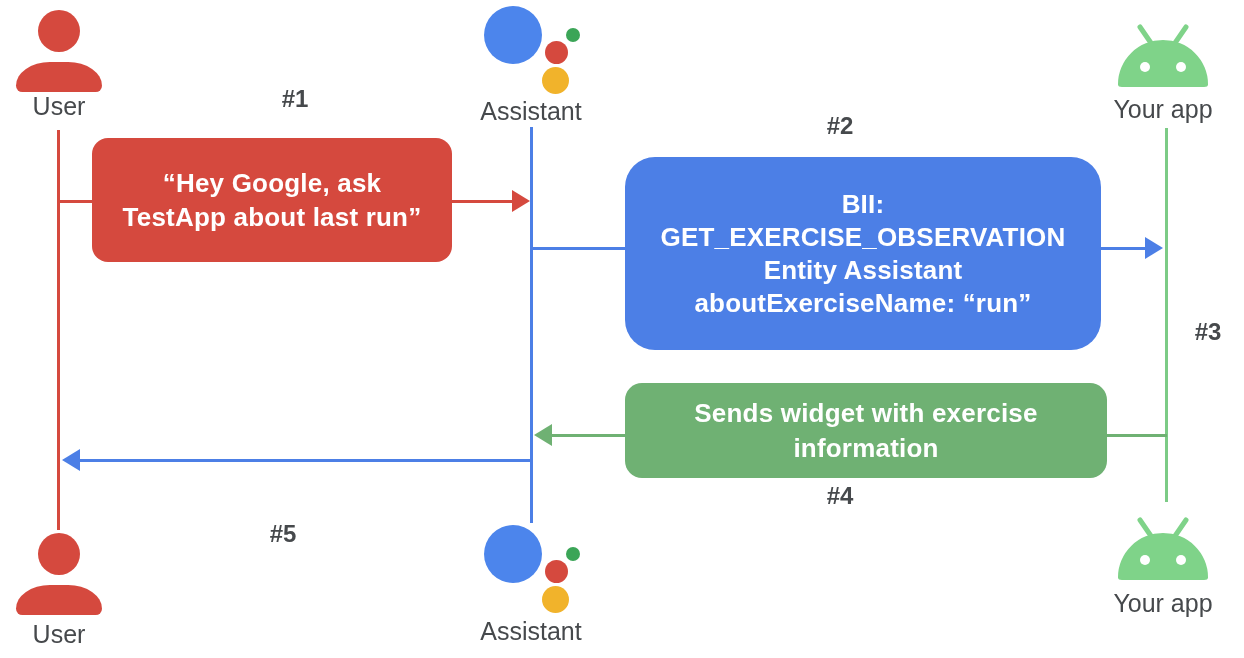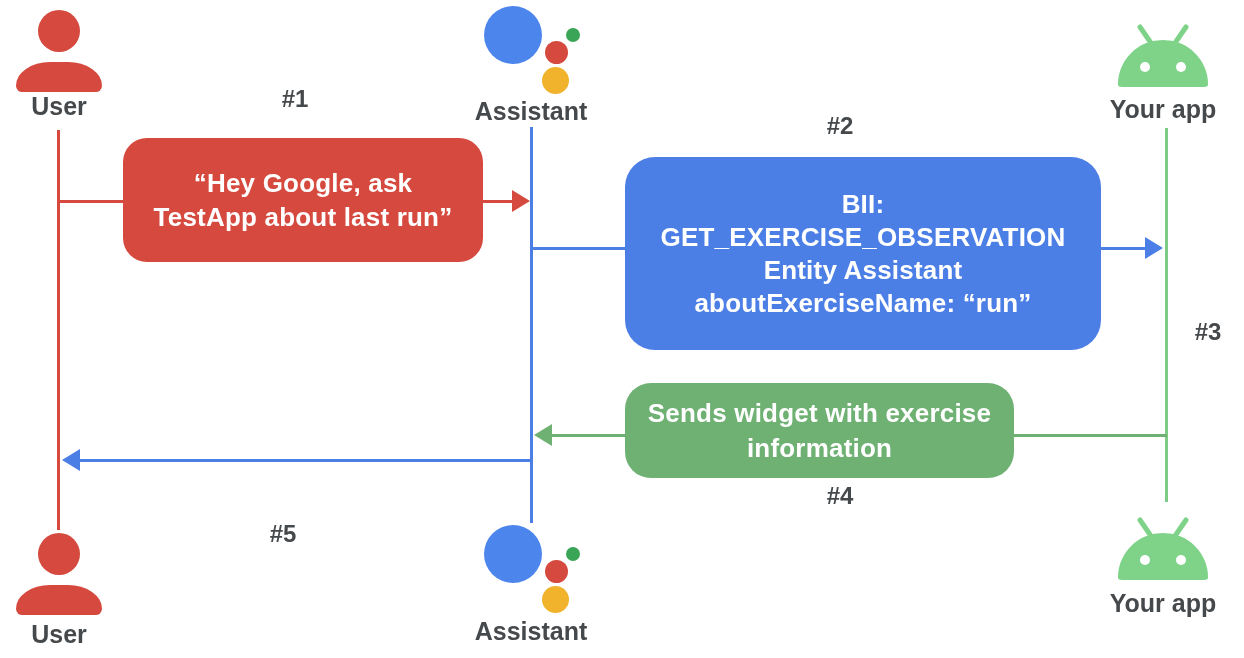--- a/index.html
+++ b/index.html
@@ -26,21 +26,21 @@
   .msg-box{
     position:absolute;z-index:2;display:flex;align-items:center;justify-content:center;
     text-align:center;color:#fff;font-weight:700;font-size:26px;line-height:34px;
     white-space:pre-line;letter-spacing:0.2px;
   }
   .step-label{
     position:absolute;transform:translateX(-50%);font-weight:700;font-size:24px;
     color:var(--label-gray);z-index:2;white-space:nowrap;
   }
   .actor-label{
-    position:absolute;transform:translateX(-50%);font-weight:700;font-size:25px;
+    position:absolute;transform:translateX(-50%);font-weight:400;font-size:25px;
     color:var(--label-gray);z-index:2;white-space:nowrap;
   }
   .person{position:absolute;width:86px;z-index:2;}
   .person .head{width:42px;height:42px;border-radius:50%;background:var(--red);margin:0 auto;}
   .person .body{width:86px;height:30px;margin-top:10px;background:var(--red);
     border-radius:43px 43px 8px 8px / 30px 30px 8px 8px;}
   .alogo{position:absolute;width:100px;height:92px;z-index:2;}
   .alogo .dot{position:absolute;border-radius:50%;}
   .droid{position:absolute;z-index:2;}
 </style>
@@ -48,41 +48,41 @@
 <body>
 
 <div class="canvas">
 
   <div class="lifeline" style="left:57px;top:130px;height:400px;background:var(--red);"></div>
   <div class="lifeline" style="left:530px;top:127px;height:396px;background:var(--blue);"></div>
   <div class="lifeline" style="left:1165px;top:128px;height:374px;background:var(--lifeline-green);"></div>
 
   <div class="msg-line" style="left:58px;top:200px;width:456px;background:var(--red);"></div>
   <div class="tri tri-r" style="left:512px;top:190px;border-left-color:var(--red);"></div>
-  <div class="msg-box" style="left:123px;top:138px;width:360px;height:124px;border-radius:24px;background:var(--red);">
+  <div class="msg-box" style="left:92px;top:138px;width:360px;height:124px;border-radius:16px;background:var(--red);">
     <span>“Hey Google, ask
 TestApp about last run”</span>
   </div>
   <div class="step-label" style="left:295px;top:85px;">#1</div>
 
   <div class="msg-line" style="left:532px;top:247px;width:614px;background:var(--blue);"></div>
   <div class="tri tri-r" style="left:1145px;top:237px;border-left-color:var(--blue);"></div>
   <div class="msg-box" style="left:625px;top:157px;width:476px;height:193px;border-radius:30px;background:var(--blue);line-height:33px;">
     <span>BII:
 GET_EXERCISE_OBSERVATION
 Entity Assistant
 aboutExerciseName: “run”</span>
   </div>
   <div class="step-label" style="left:840px;top:112px;">#2</div>
 
   <div class="step-label" style="left:1208px;top:318px;">#3</div>
 
   <div class="msg-line" style="left:550px;top:434px;width:617px;background:var(--box-green);"></div>
   <div class="tri tri-l" style="left:534px;top:424px;border-right-color:var(--box-green);"></div>
-  <div class="msg-box" style="left:625px;top:383px;width:389px;height:95px;border-radius:26px;background:var(--box-green);line-height:35px;">
+  <div class="msg-box" style="left:625px;top:383px;width:482px;height:95px;border-radius:17px;background:var(--box-green);line-height:35px;">
     <span>Sends widget with exercise
 information</span>
   </div>
   <div class="step-label" style="left:840px;top:482px;">#4</div>
 
   <div class="msg-line" style="left:78px;top:459px;width:454px;background:var(--blue);"></div>
   <div class="tri tri-l" style="left:62px;top:449px;border-right-color:var(--blue);"></div>
   <div class="step-label" style="left:283px;top:520px;">#5</div>
 
   <div class="person" style="left:16px;top:10px;">

